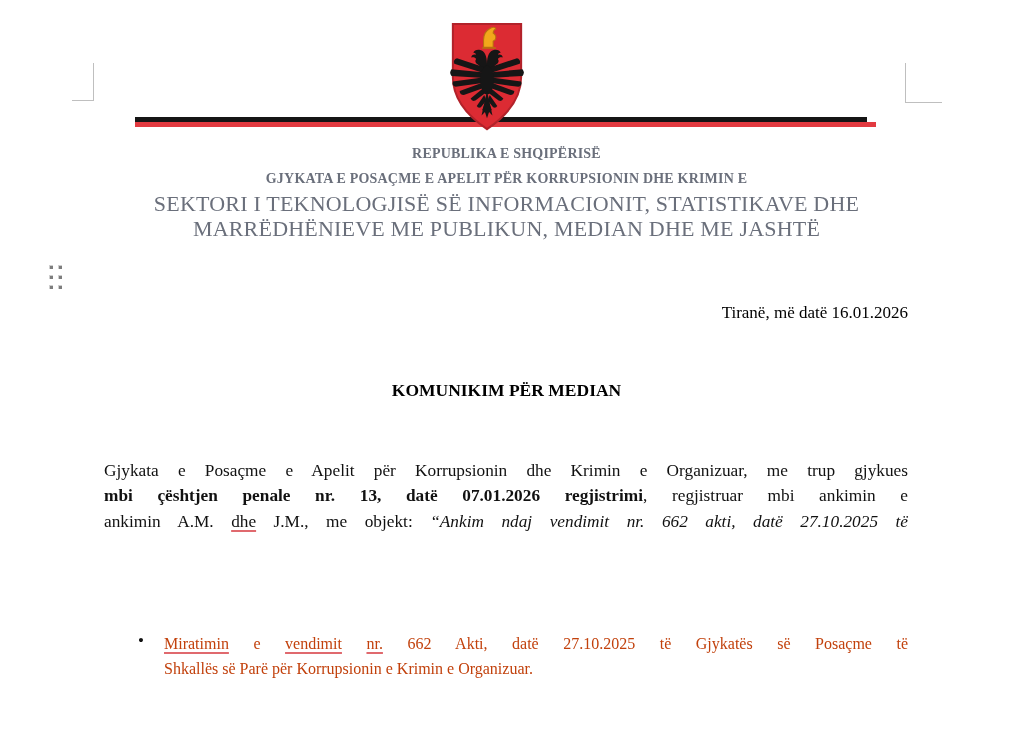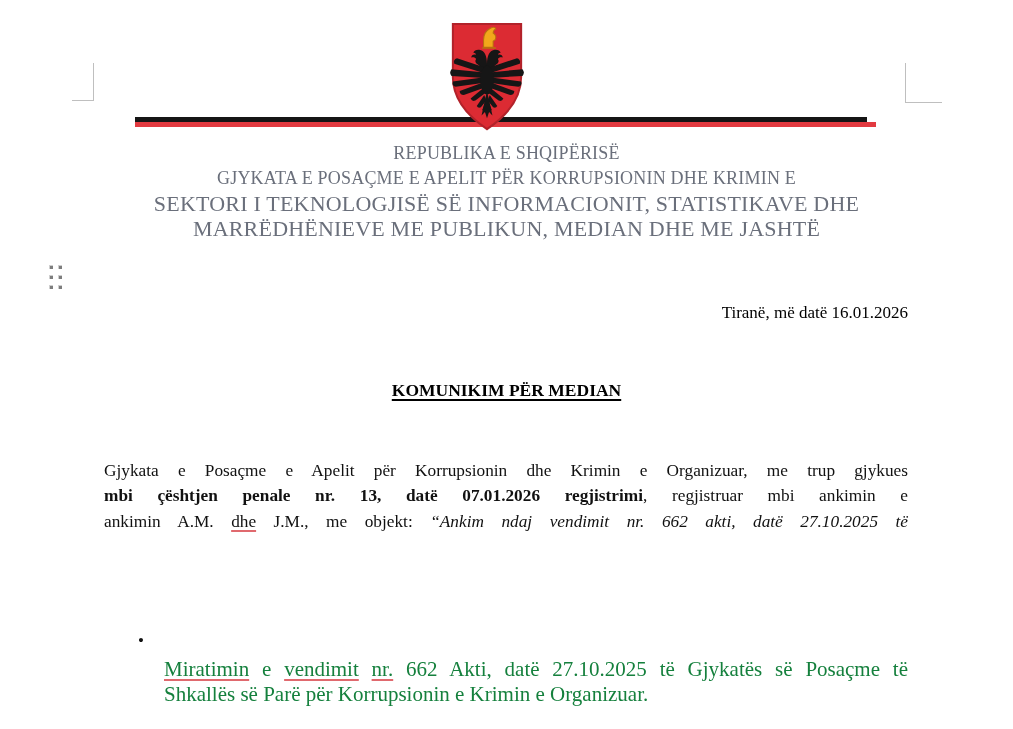--- a/index.html
+++ b/index.html
@@ -24,42 +24,41 @@
   .emblem { left:446px; top:20px; width:82px; height:116px; z-index:2; }
 
   
   .letterhead {
     left:0; right:0; top:141px;
     text-align:center;
     color:var(--header-gray,#6a6f7b);
     line-height:25px;
     z-index:3;
   }
-  .letterhead .hb { font-weight:normal; font-size:18px; letter-spacing:.2px; }
+  .letterhead .hb { font-weight:bold; font-size:14px; letter-spacing:.2px; }
   .letterhead .hr { font-weight:normal; font-size:22px; letter-spacing:.2px; }
 
   
   .drag-handle {
     left:49px; top:265px; width:13px; height:24px;
     display:grid; grid-template-columns:4px 4px; grid-template-rows:4px 4px 4px;
     column-gap:5px; row-gap:6px; cursor:move;
   }
   .drag-handle i { background:#7d7d7d; box-shadow:inset 1px 1px 0 #cfcfcf; }
 
   .dateline {
     left:0; top:303px; width:908px;
     text-align:right; font-size:17px; color:#000;padding-left:42px;
   }
 
   .doc-title {
     left:0; right:0; top:380px;
     text-align:center; font-size:17.5px; font-weight:bold; color:#000;
   }
   .doc-title span {
-    text-decoration:underline;
     text-decoration-thickness:1.5px;
     text-underline-offset:3px;
   }
 
   .body-par {
     left:104px; top:458px; width:804px;
     font-size:17.3px; line-height:25.3px; color:#111;
   }
   .tline { text-align:justify; text-align-last:justify; white-space:normal; }
   .tline.last { text-align-last:left; }
@@ -69,21 +68,21 @@
   .sp {
     text-decoration:underline;
     text-decoration-color:var(--spellcheck-red,#e0696e);
     text-decoration-thickness:2px;
     text-underline-offset:3px;
   }
 
   .bullet-marker { left:138px; top:631px; font-size:17px; color:#111; }
   .bullet-text {
     left:164px; top:631px; width:744px;
-    font-size:21px; line-height:25.3px; color:#15803d;margin-top:26px;
+    font-size:16px; line-height:25.3px; color:#c2410c;
   }
 </style>
 </head>
 <body>
 
 <div class="abs crop" style="left:93px;top:63px;width:1px;height:38px;"></div>
 <div class="abs crop" style="left:72px;top:100px;width:22px;height:1px;"></div>
 <div class="abs crop" style="left:905px;top:63px;width:1px;height:40px;"></div>
 <div class="abs crop" style="left:905px;top:102px;width:37px;height:1px;"></div>
 

